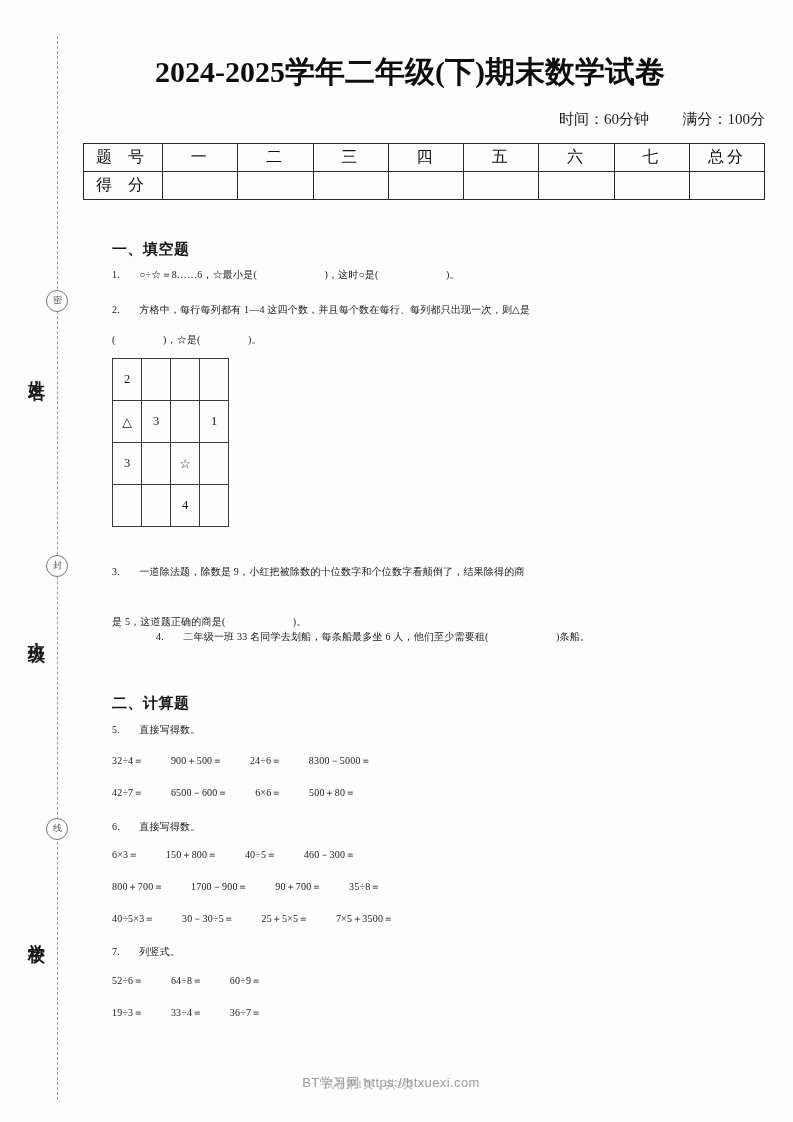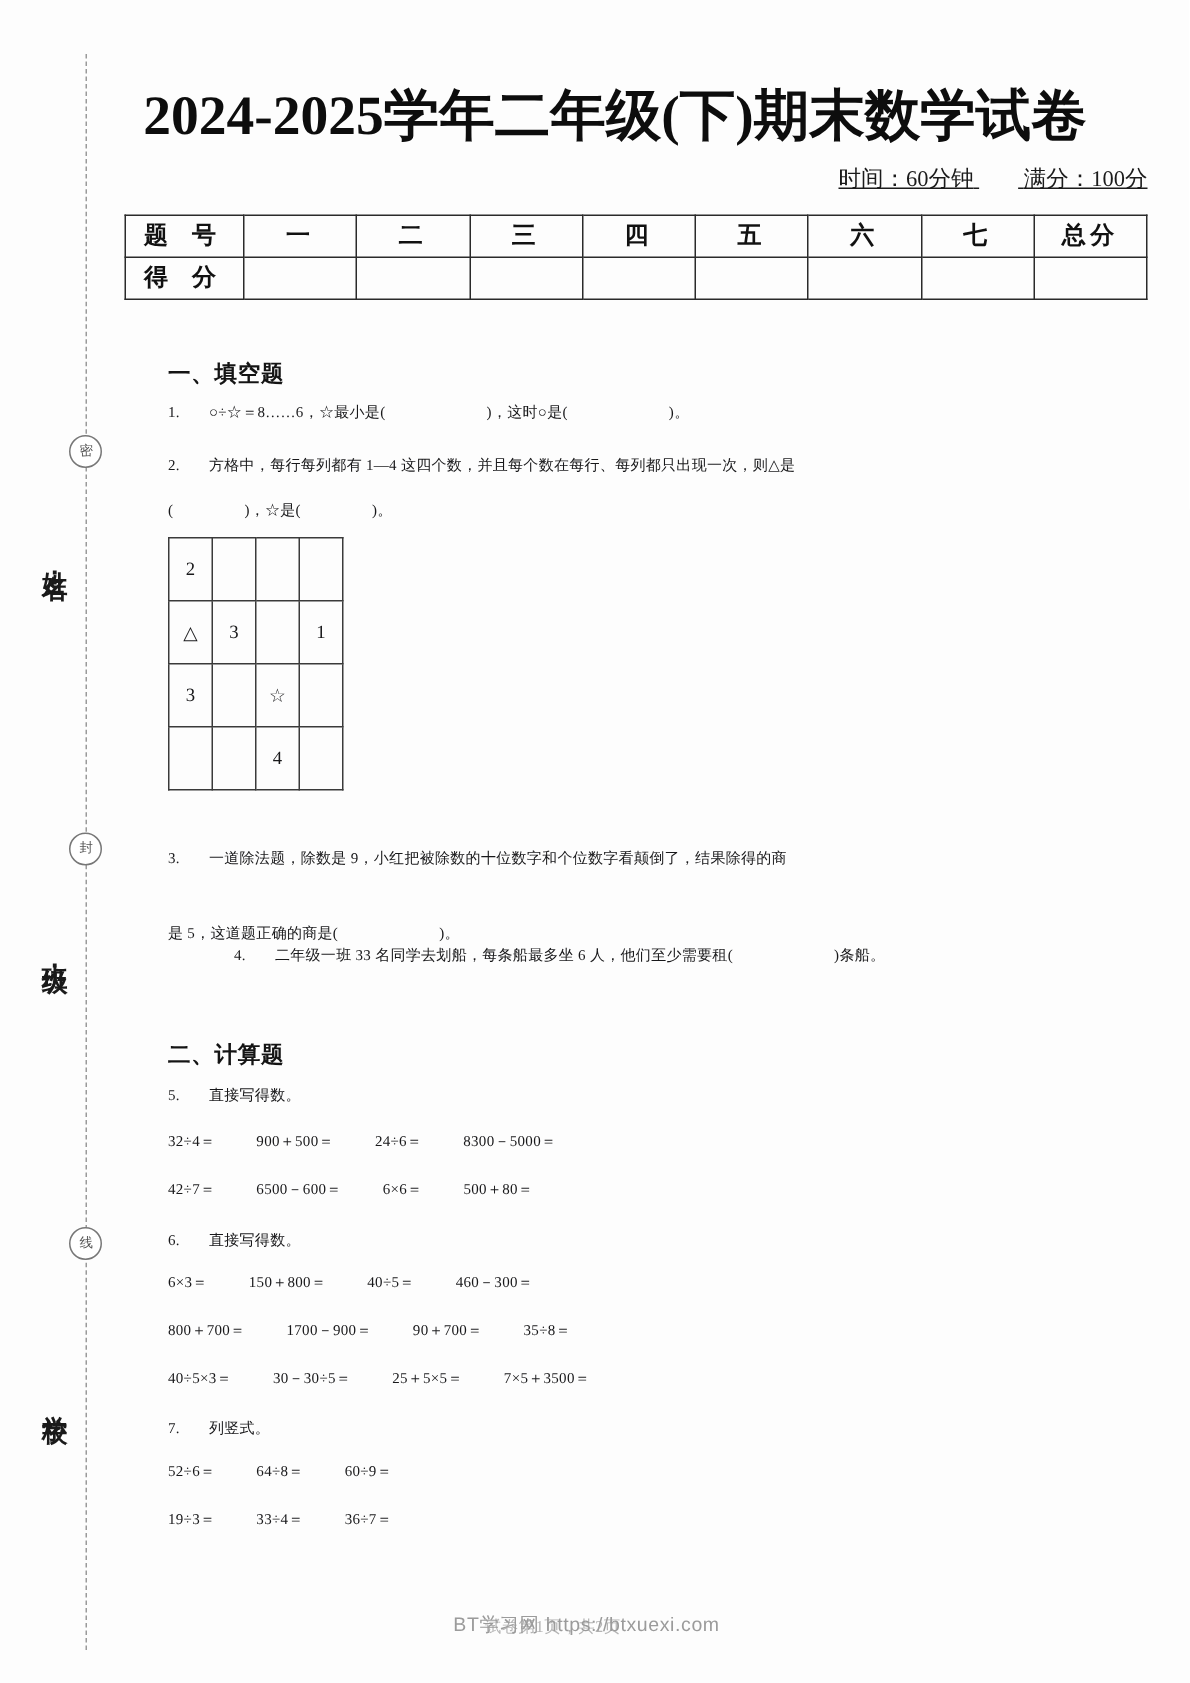--- a/index.html
+++ b/index.html
@@ -73,53 +73,52 @@
   #v-class  { top: 630px; }
   #v-school { top: 930px; }
 
   
   #doc-title {
     position: absolute;
     left: 60px;
     top: 52px;
     width: 700px;
     text-align: center;
-    font-size: 37px;
+    font-size: 30px;
     font-weight: bold;
     letter-spacing: 0px;
     color: #0d0d0d;
     font-family: "Liberation Serif", "DejaVu Serif", serif;
     white-space: nowrap;
   }
   #meta-line {
     position: absolute;
     right: 28px;
     top: 110px;
     font-size: 15px;
     color: #1b1b1b;
     white-space: nowrap;
-    text-decoration: underline;
   }
   #meta-line .gap { display: inline-block; width: 26px; }
 
   
   #score-table {
     position: absolute;
     left: 83px;
     top: 143px;
     width: 682px;
     border-collapse: collapse;
     table-layout: fixed;
   }
   #score-table td {
     border: 1.3px solid #2a2a2a;
     height: 27px;
     text-align: center;
     font-size: 16px;
-    font-weight: bold;
+    font-weight: normal;
     color: #111;
     letter-spacing: 3px;
     padding: 0;
   }
   #score-table td.lbl { width: 78px; letter-spacing: 6px; }
 
   
   .sec-head {
     position: absolute;
     left: 112px;

